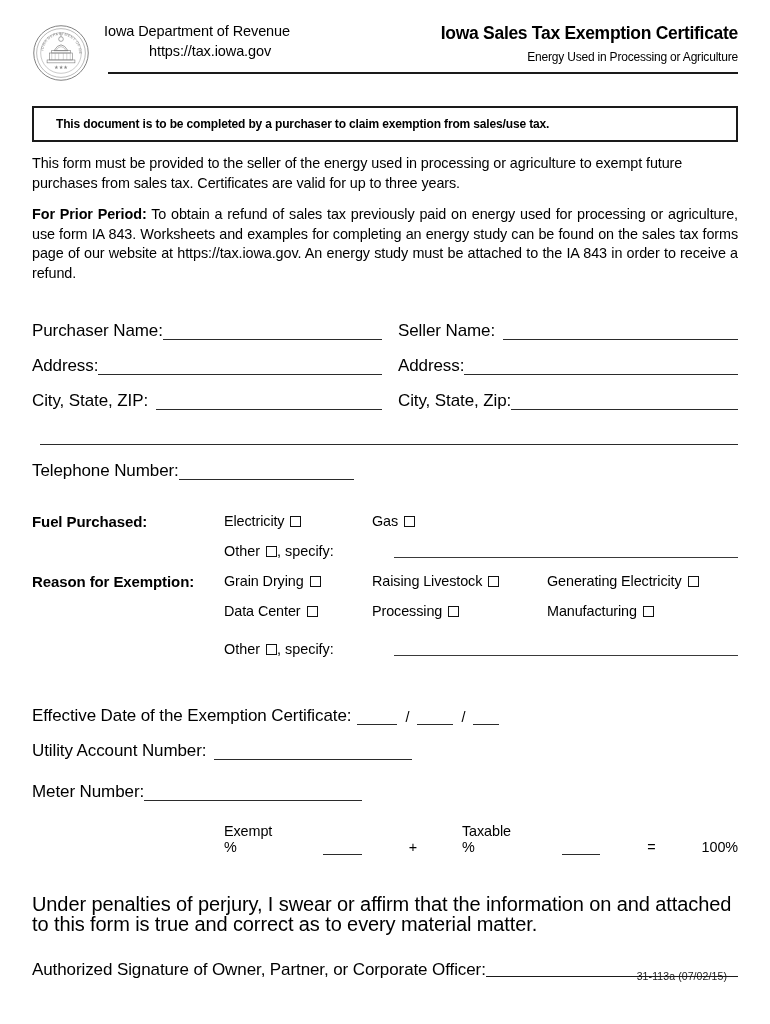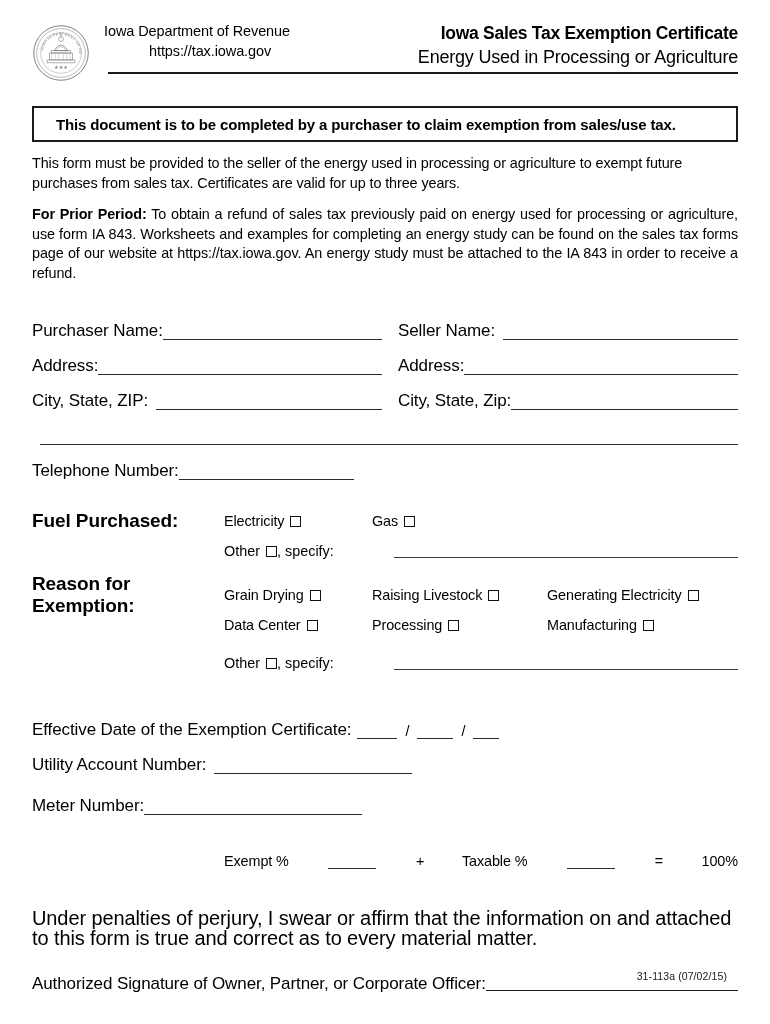--- a/index.html
+++ b/index.html
@@ -62,21 +62,21 @@
     width: 420px;
   }
   .doc-title {
     font-size: 17.5px;
     font-weight: bold;
     line-height: 22px;
     letter-spacing: -0.3px;
     white-space: nowrap;
   }
   .doc-subtitle {
-    font-size: 18px;
+    font-size: 12px;
     line-height: 21px;
     letter-spacing: -0.2px;
     margin-top: 3px;
     white-space: nowrap;
   }
   .header-rule {
     position: absolute;
     left: 108px;
     right: 32px;
     top: 72px;
@@ -88,21 +88,21 @@
   .notice-box {
     margin-top: 32px;
     border: 2px solid #1a1a1a;
     height: 36px;
     display: flex;
     align-items: center;
     padding-left: 22px;
     box-sizing: border-box;
   }
   .notice-text {
-    font-size: 15px;
+    font-size: 12px;
     font-weight: bold;
     letter-spacing: -0.15px;
   }
 
   
   .para {
     font-size: 14.4px;
     line-height: 19.5px;
     letter-spacing: -0.1px;
     margin-top: 12px;
@@ -146,21 +146,21 @@
   
   .check-section { margin-top: 26px; }
   .check-row {
     display: flex;
     align-items: center;
     height: 30px;
   }
   .check-cat {
     width: 192px;
     flex: 0 0 192px;
-    font-size: 19px;
+    font-size: 15px;
     font-weight: bold;
     letter-spacing: -0.1px;
   }
   .copt {
     display: flex;
     align-items: center;
     font-size: 14.4px;
     letter-spacing: -0.1px;
     white-space: nowrap;
   }
@@ -198,24 +198,25 @@
   }
   .dseg.m { width: 40px; }
   .dseg.d { width: 36px; }
   .dseg.y { width: 26px; }
   .dslash { font-size: 14.4px; padding: 0 2px; }
 
   
   .pct-row {
     display: flex;
     align-items: flex-end;
-    justify-content: space-between;
+    justify-content: center;
     margin-top: 28px;
     padding-left: 192px;
     height: 26px;
+    gap: 40px;
   }
   .pct-text { font-size: 14.4px; letter-spacing: -0.1px; }
   .pct-line {
     width: 48px;
     border-bottom: 1.4px solid #2b2b2b;
     height: 14px;
     margin: 0 7px;
   }
 
   
@@ -372,21 +373,21 @@
       <div class="copt-other">
         <span>Other</span>
         <span class="cbox"></span>
         <span>, specify:</span>
       </div>
       <span class="other-line"></span>
     </div>
 
   </div>
 
-  <div class="check-section" style="margin-top:14px;">
+  <div class="check-section" style="margin-top:0;">
 
     <div class="check-row">
       <div class="check-cat">Reason for Exemption:</div>
       <div class="copt c1">
         <span>Grain Drying</span>
         <span class="cbox"></span>
       </div>
       <div class="copt c2">
         <span>Raising Livestock</span>
         <span class="cbox"></span>

